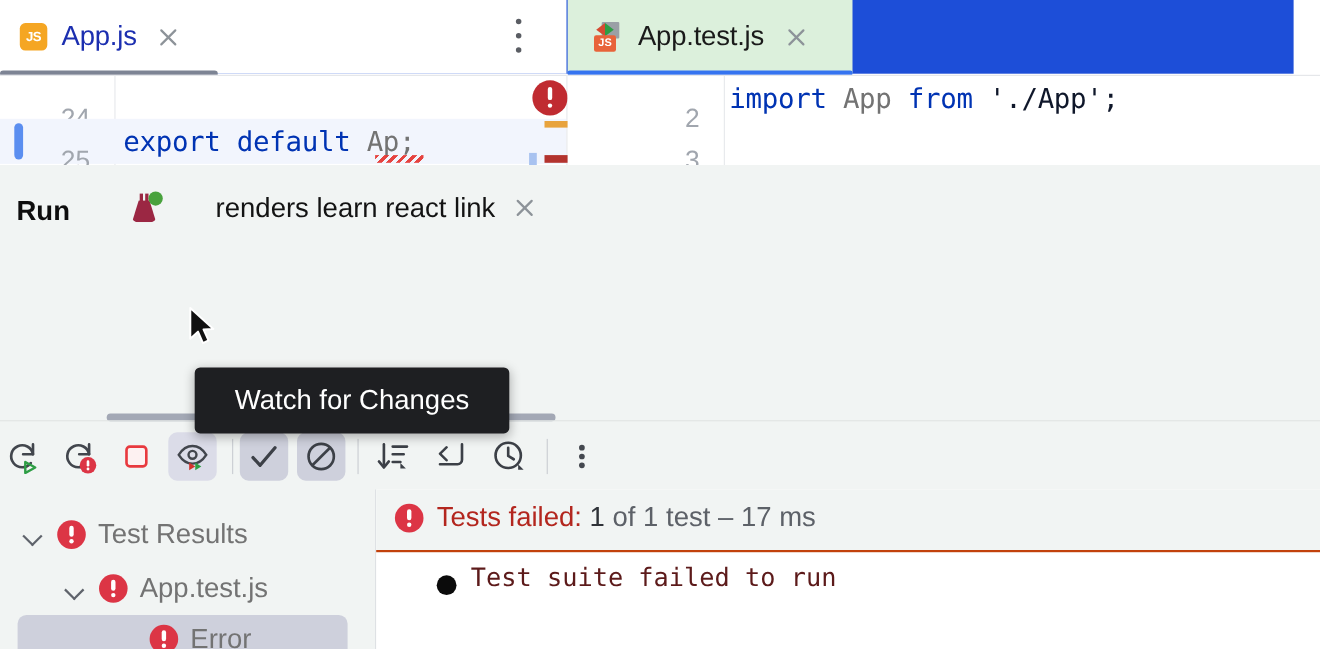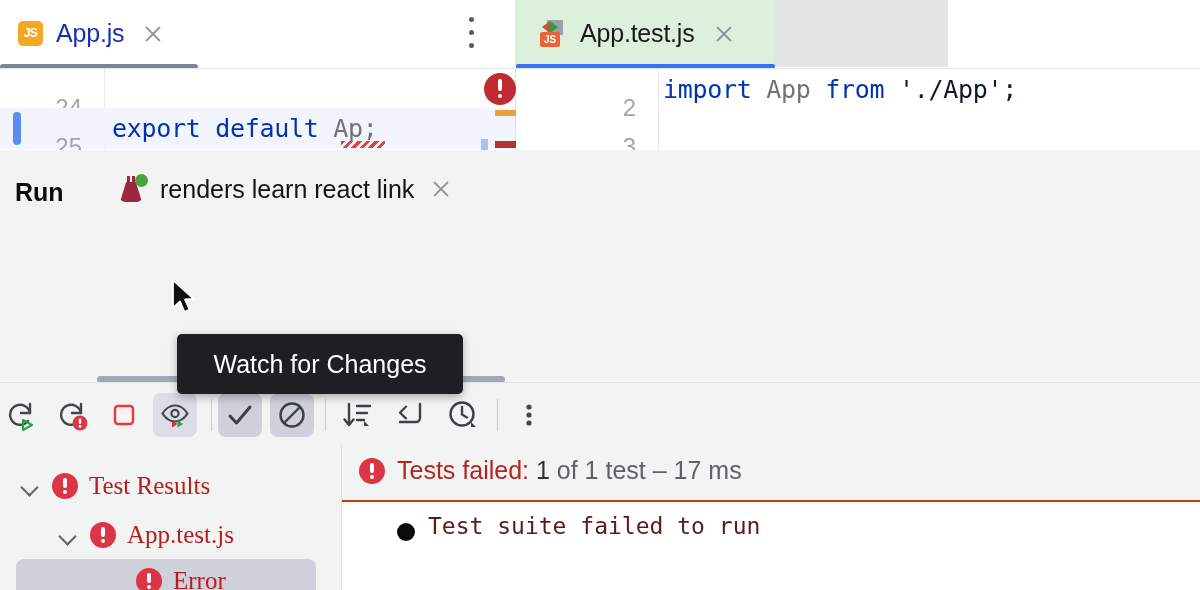--- a/index.html
+++ b/index.html
@@ -8,21 +8,21 @@
     font-family:"Liberation Sans","DejaVu Sans",sans-serif;
     background:#ffffff;
     -webkit-font-smoothing:antialiased;
   }
   .root{position:relative;width:1200px;height:590px;}
 
   
   .editor-area{position:absolute;left:0;top:0;width:1200px;height:150px;background:#ffffff;}
 
   
-  .tabbar{position:absolute;left:0;top:0;width:948px;height:67px;background:#e5e5e5;}
+  .tabbar{position:absolute;left:0;top:0;width:1176px;height:67px;background:#1d4ed8;}
   .tab{position:absolute;top:0;height:67px;display:flex;align-items:center;box-sizing:border-box;}
   .tab-left{left:0;width:515px;padding-left:18px;background:#ffffff;}
   .tab-right{left:516px;width:259px;padding-left:24px;background:#dcf0dc;}
   .tab-icon{width:26px;height:26px;flex:0 0 auto;position:relative;margin-right:12px;}
   .js-badge{
     width:25px;height:25px;border-radius:5px;background:#f5a623;
     color:#ffffff;font-size:12px;font-weight:bold;line-height:25px;text-align:center;
     font-family:"Liberation Sans",sans-serif;letter-spacing:-0.5px;
   }
   .testjs-icon{width:28px;height:28px;position:relative;}
@@ -77,21 +77,21 @@
   
   .runwin{position:absolute;left:0;top:150px;width:1200px;height:440px;background:#f1f4f3;}
   .run-header{position:absolute;left:0;top:0;width:1200px;height:83px;}
   .run-label{position:absolute;left:15px;top:28px;font-size:25px;font-weight:bold;color:#0d0d0d;}
   .run-tab{position:absolute;left:118px;top:24px;display:flex;align-items:center;}
   .flask-icon{position:relative;width:30px;height:30px;margin-right:12px;}
   .flask-icon .fbody{position:absolute;left:2px;top:8px;width:22px;height:20px;
      background:#9b2743;clip-path:polygon(28% 0,72% 0,100% 100%,0 100%);border-radius:0 0 5px 5px;}
   .flask-icon .fneck{position:absolute;left:9px;top:2px;width:8px;height:9px;border-left:3px solid #9b2743;border-right:3px solid #9b2743;box-sizing:border-box;}
   .flask-icon .fdot{position:absolute;left:17px;top:0px;width:13px;height:13px;border-radius:50%;background:#49a23d;}
-  .run-tab-title{font-size:25px;color:#131313;}
+  .run-tab-title{font-size:25px;color:#131313;margin-left:36px;}
   .run-tab-close{margin-left:16px;width:22px;height:22px;position:relative;}
   .run-tab-close:before,.run-tab-close:after{content:"";position:absolute;left:1px;top:10px;width:20px;height:2px;background:#8d9399;border-radius:1px;}
   .run-tab-close:before{transform:rotate(45deg);}
   .run-tab-close:after{transform:rotate(-45deg);}
   .run-scroll{position:absolute;left:97px;top:226px;width:408px;height:7px;background:#a3a8b5;border-radius:4px;}
   .run-header-sep{position:absolute;left:0;top:232px;width:1200px;height:1px;background:#e0e4e3;}
 
   
   .toolbar{position:absolute;left:0;top:243px;width:1200px;height:50px;}
   .tbtn{position:absolute;top:0;width:44px;height:44px;border-radius:8px;box-sizing:border-box;}
@@ -112,21 +112,21 @@
   .sum-grey{color:#5d6168;}
   .sum-dark{color:#2f3238;}
 
   .err-circle{width:26px;height:26px;border-radius:50%;background:#dc3545;position:relative;flex:0 0 auto;}
   .err-circle:before{content:"";position:absolute;left:11px;top:5px;width:4px;height:10px;background:#fff;border-radius:2px;}
   .err-circle:after{content:"";position:absolute;left:11px;top:17px;width:4px;height:4px;background:#fff;border-radius:50%;}
 
   .row{position:absolute;left:0;display:flex;align-items:center;height:38px;}
   .chev{width:24px;height:24px;position:relative;flex:0 0 auto;}
   .chev:before{content:"";position:absolute;left:5px;top:7px;width:11px;height:11px;border-right:2.5px solid #5f636b;border-bottom:2.5px solid #5f636b;transform:rotate(45deg);}
-  .row-label{font-size:25px;color:#b91c1c;margin-left:11px;white-space:nowrap;font-family:Liberation Serif, serif;}
+  .row-label{font-size:25px;color:#737373;margin-left:11px;white-space:nowrap;}
   .sel-pill{position:absolute;left:16px;width:300px;height:45px;background:#ced0dc;border-radius:8px;}
 
   .out-body{position:absolute;left:0;top:56px;width:858px;height:239px;
      font-family:"DejaVu Sans Mono","Liberation Mono",monospace;font-size:23px;color:#5c1a1a;}
   .bullet{position:absolute;left:55px;top:22px;width:18px;height:18px;border-radius:50%;background:#0b0b0b;}
   .ln1{position:absolute;left:86px;top:12px;white-space:pre;}
 
   
   .tooltip{position:absolute;left:177px;top:334px;width:286px;height:60px;background:#1e1f22;border-radius:5px;
      display:flex;align-items:center;justify-content:center;

